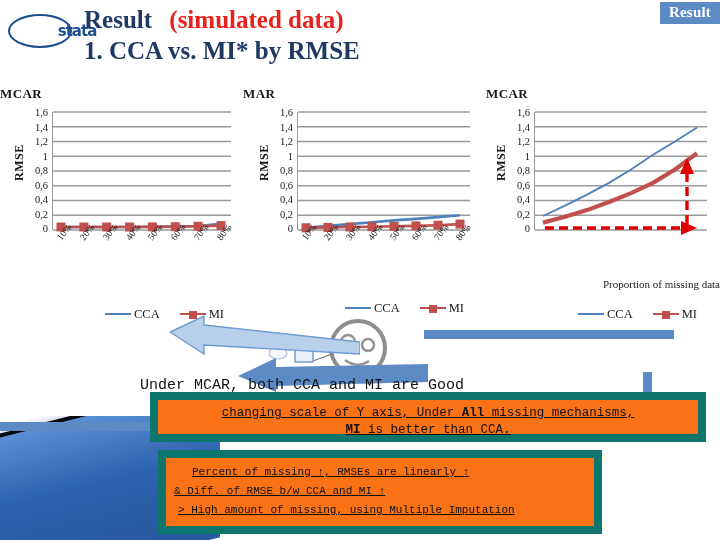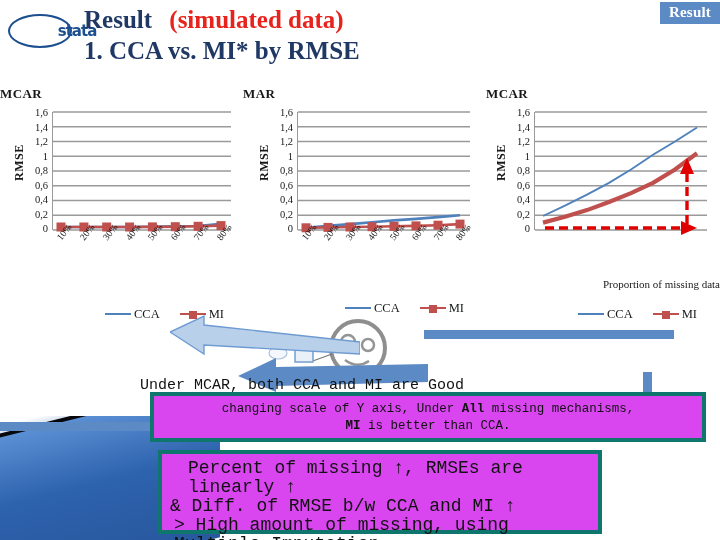--- a/index.html
+++ b/index.html
@@ -90,26 +90,26 @@
   
   .sketch{position:absolute;left:250px;top:318px;width:170px;height:70px;opacity:.62;}
 
   
   .bluearrow{position:absolute;}
 
   
   .stmt-under{position:absolute;left:140px;top:377px;font-size:15px;
       font-family:"Liberation Mono",monospace;color:#111;white-space:nowrap;}
 
-  .box{position:absolute;background:#d946ef;border:4px solid #0f766e;box-sizing:border-box;
-      font-family:"Liberation Mono",monospace;color:#111;}
+  .box{position:absolute;background:#f97316;border:8px solid #0f766e;box-sizing:border-box;
+      font-family:"Liberation Mono",monospace;color:#111;text-decoration:underline;}
   .box1{left:150px;top:392px;width:556px;height:50px;font-size:12.5px;line-height:17px;
       text-align:center;padding-top:5px;}
   .box1 b{font-weight:bold;}
-  .box2{left:158px;top:450px;width:444px;height:84px;font-size:18px;line-height:19px;padding:5px 8px 0 8px;}
+  .box2{left:158px;top:450px;width:444px;height:84px;font-size:11px;line-height:19px;padding:5px 8px 0 8px;}
   .box2 .r1{text-align:left;padding-left:18px;}
   .box2 .r2{text-align:left;padding-right:36px;}
   .box2 .r3{text-align:left;padding-left:4px;}
 </style>
 </head>
 <body>
 
 <div class="slide">
 
   <div class="corner-band">

